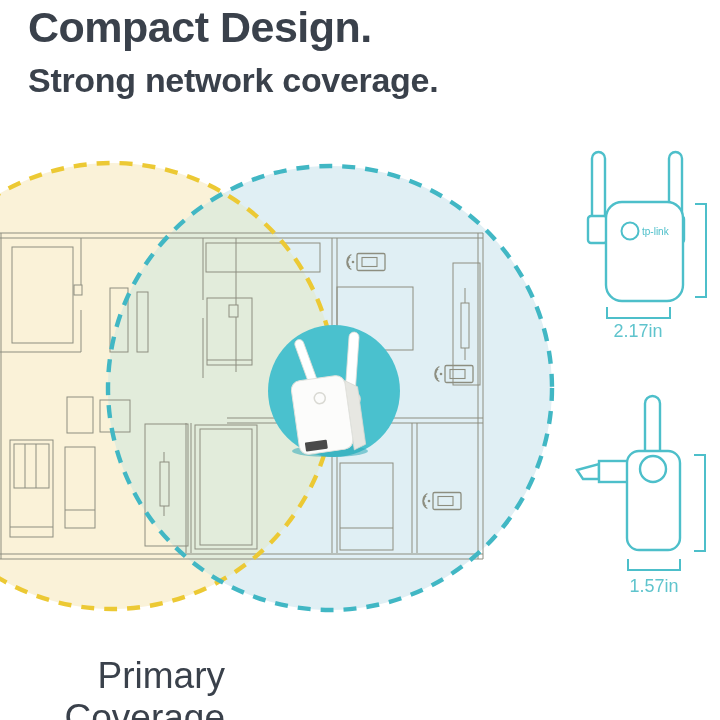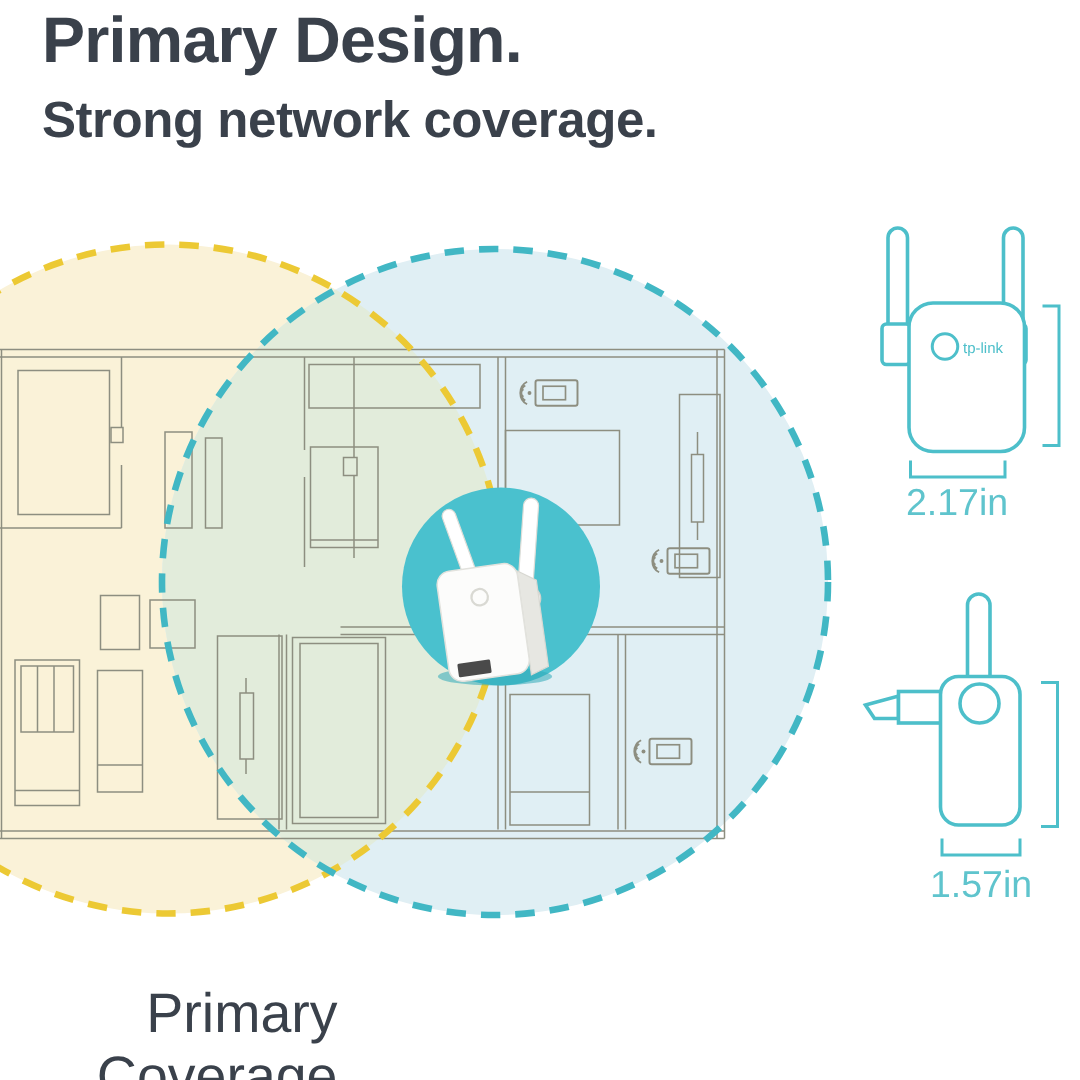--- a/index.html
+++ b/index.html
@@ -3,35 +3,35 @@
 <meta charset="utf-8">
 <style>
   html,body{margin:0;padding:0;background:#ffffff;}
   .page{position:relative;width:720px;height:720px;overflow:hidden;background:#ffffff;
         font-family:"Liberation Sans","DejaVu Sans",sans-serif;}
   .header{position:absolute;left:28px;top:4px;}
   .title{font-size:43px;font-weight:700;color:#3A414B;letter-spacing:-0.5px;line-height:1.1;}
   .subtitle{font-size:34px;font-weight:700;color:#3A414B;letter-spacing:-0.3px;margin-top:10px;}
   .illustration{position:absolute;left:0;top:0;width:720px;height:720px;}
   .dim-label{position:absolute;width:140px;text-align:center;color:#5FC4CD;
-             font-size:25px;font-weight:400;}
+             font-size:18px;font-weight:400;}
   #dim-front{left:568px;top:321px;}
   #dim-side{left:584px;top:576px;}
   .legend{position:absolute;left:0;top:655px;width:720px;height:65px;}
   .legend-item{position:absolute;text-align:right;color:#3A414B;font-size:37px;}
   #legend-primary{left:20px;width:205px;}
   #legend-extended{left:276px;width:226px;}
 </style>
 </head>
 <body>
 
 <div class="page">
 
   <div class="header">
-    <div class="title">Primary Design.</div>
+    <div class="title">Compact Design.</div>
     <div class="subtitle">Strong network coverage.</div>
   </div>
 
   <svg class="illustration" viewBox="0 0 720 720">
     <defs>
       <clipPath id="clipYellow">
           <circle cx="112" cy="386" r="223"></circle>
         </clipPath>
       <g id="wifiDevice">
         <path d="M1,-2.5 C-1,-1.5 -1,1.5 1,2.5 M2.2,-5 C-1.6,-3 -1.6,3 2.2,5 M3.4,-7.5 C-2.6,-4.5 -2.6,4.5 3.4,7.5" fill="none" stroke="#8d8e80" stroke-width="1.3"></path>

